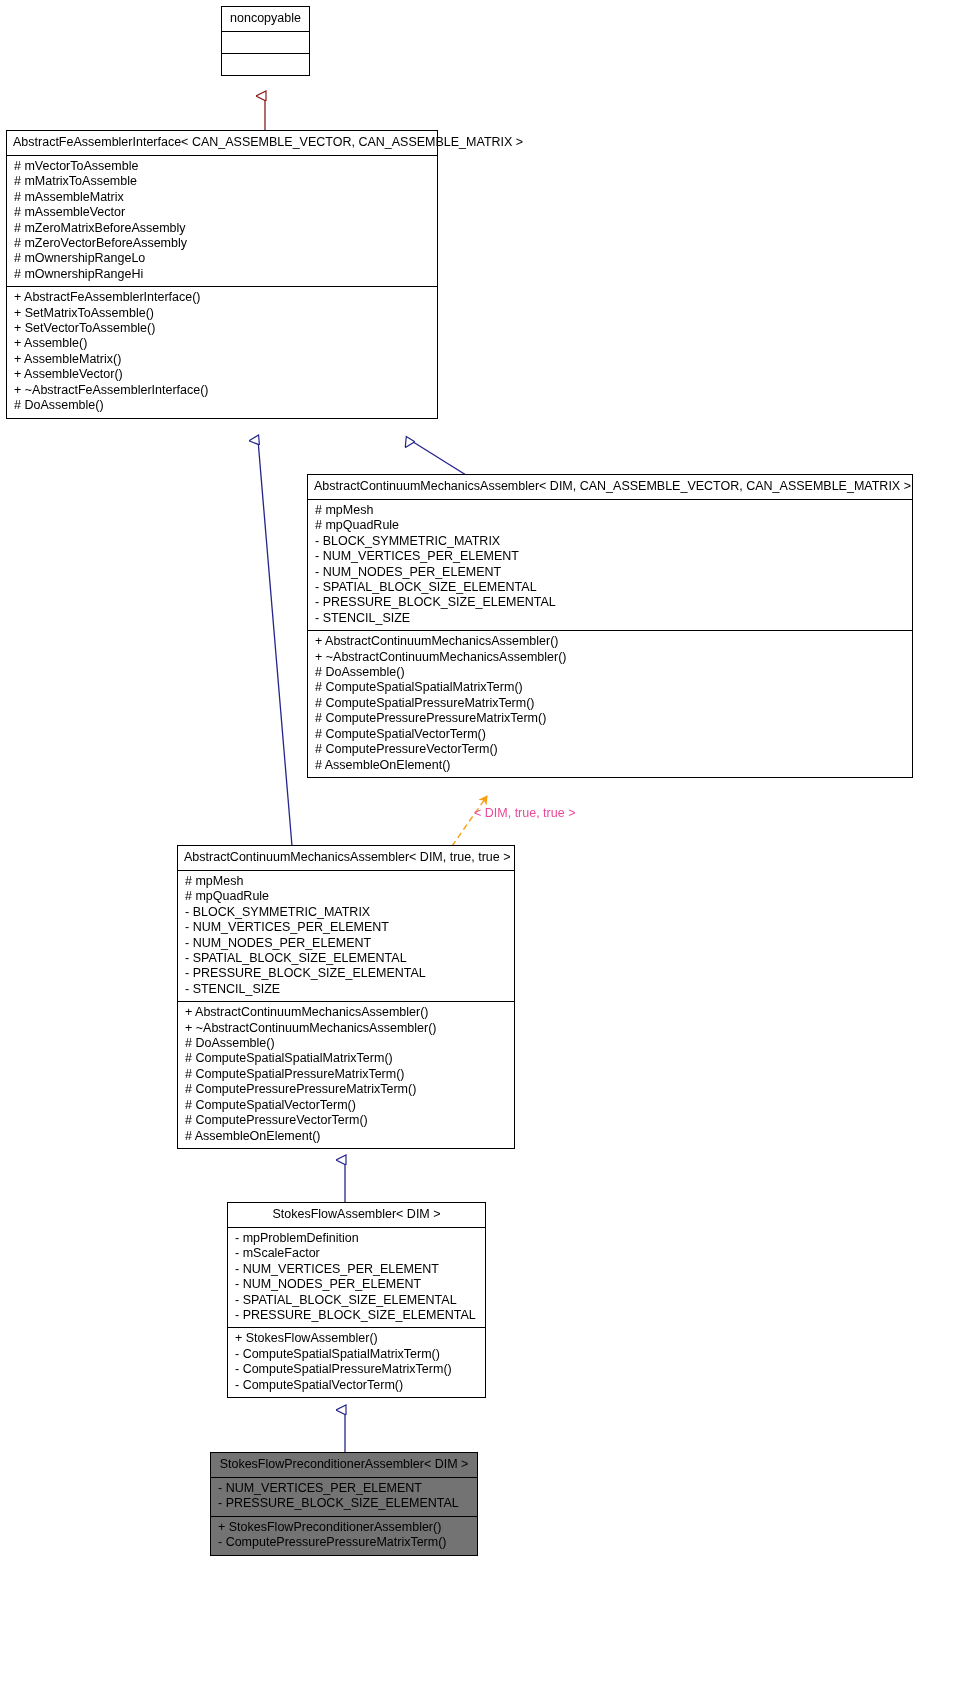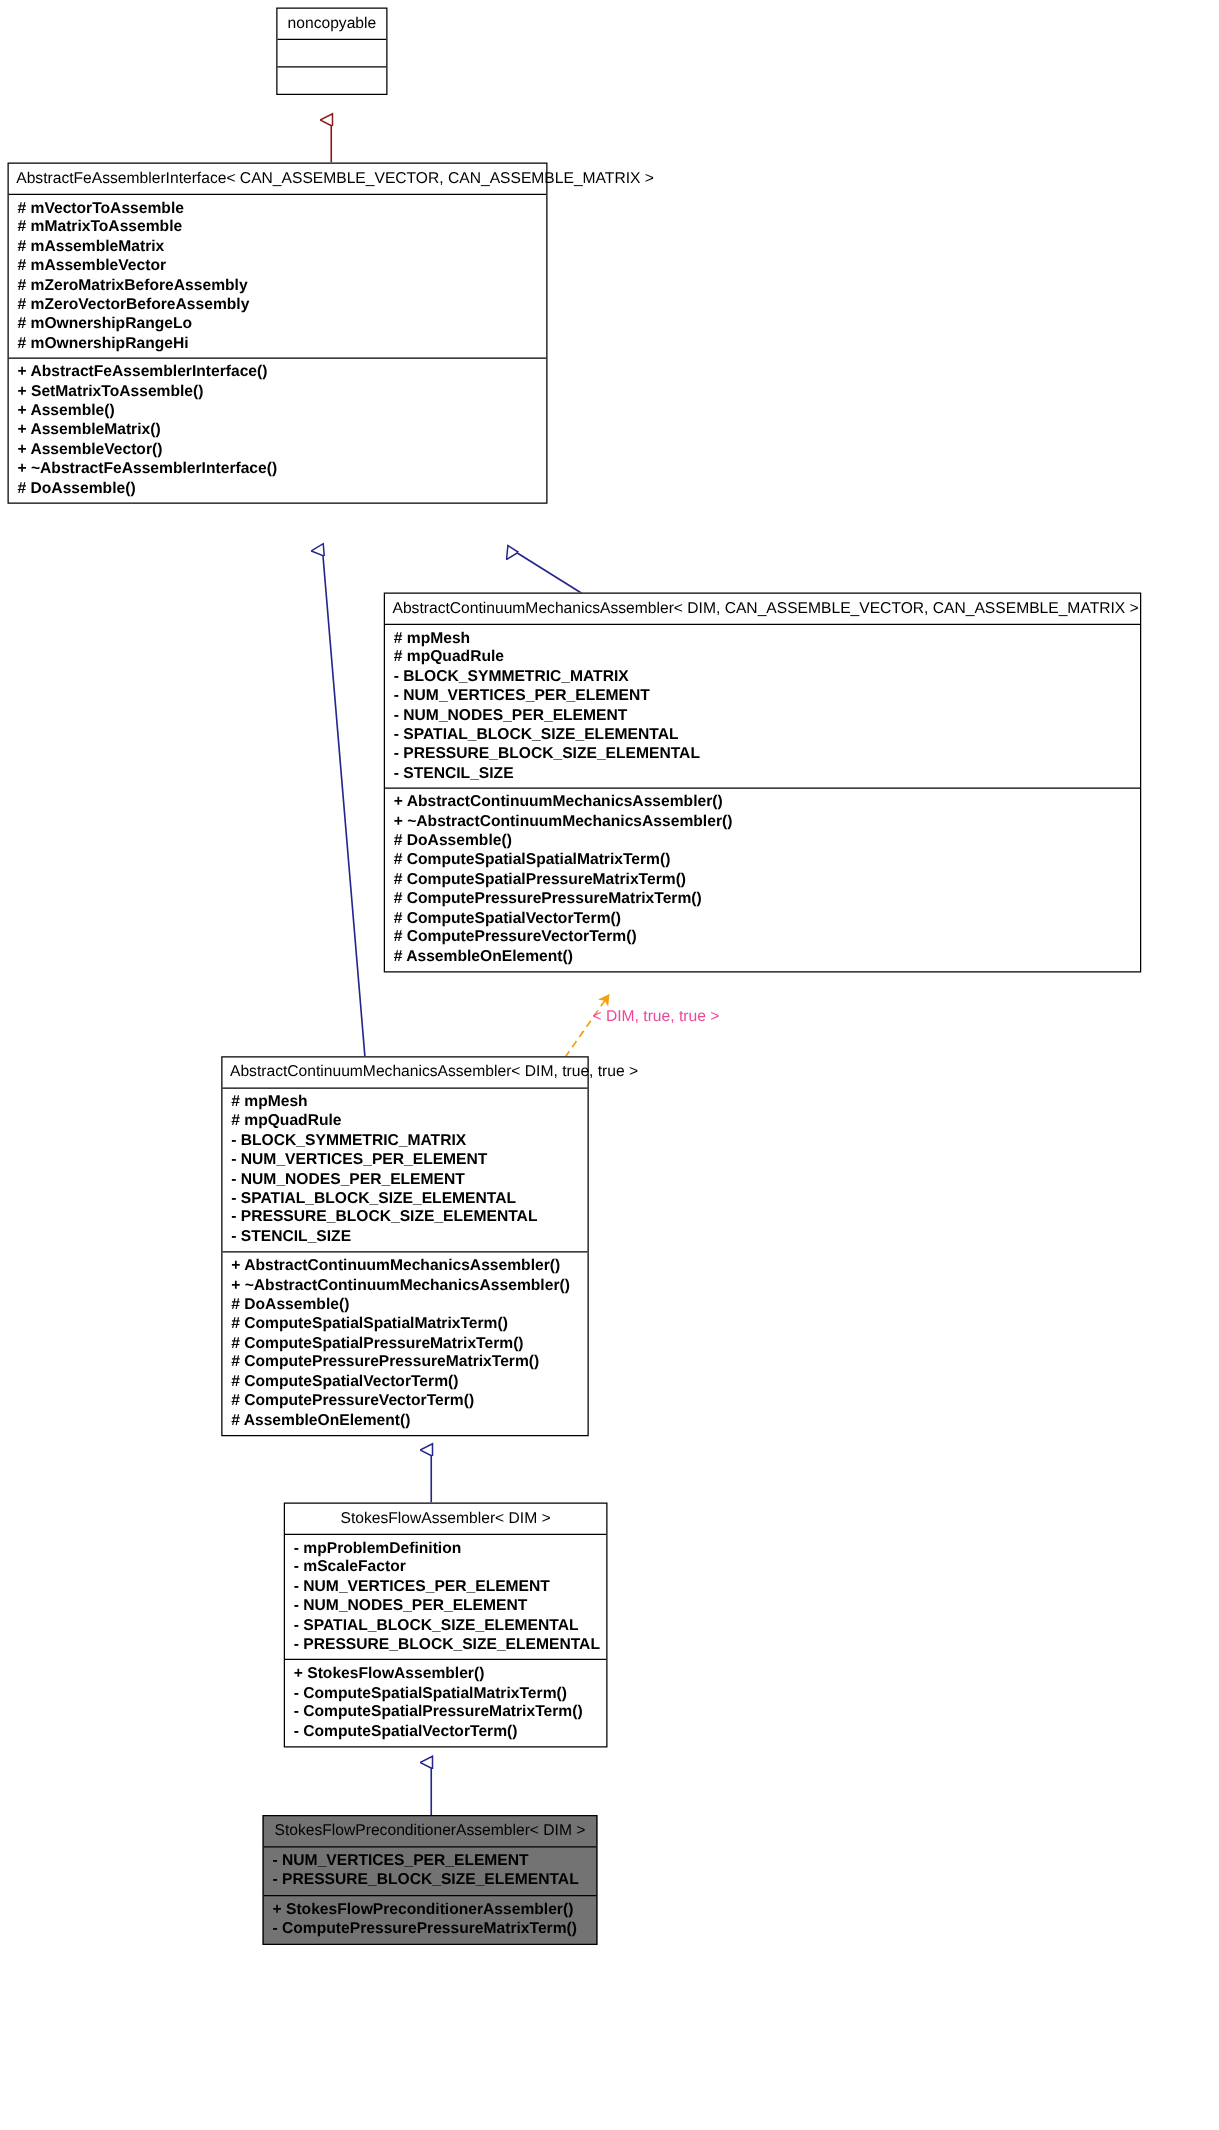--- a/index.html
+++ b/index.html
@@ -42,21 +42,20 @@
     text-align: center;
     padding: 4px 6px 5px 6px;
     white-space: nowrap;
     border-bottom: 1px solid #000000;
     font-size: 12.5px;
     line-height: 15px;
   }
   .node .compartment {
     padding: 3px 5px 4px 7px;
     border-bottom: 1px solid #000000;
-    font-weight: bold;
   }
   .node .compartment:last-child {
     border-bottom: none;
   }
   .node .compartment.empty {
     height: 21px;
     padding: 0;
   }
   .node .row {
     white-space: nowrap;
@@ -116,20 +115,21 @@
       <div class="row"># mAssembleMatrix</div>
       <div class="row"># mAssembleVector</div>
       <div class="row"># mZeroMatrixBeforeAssembly</div>
       <div class="row"># mZeroVectorBeforeAssembly</div>
       <div class="row"># mOwnershipRangeLo</div>
       <div class="row"># mOwnershipRangeHi</div>
     </div>
     <div class="compartment">
       <div class="row">+ AbstractFeAssemblerInterface()</div>
       <div class="row">+ SetMatrixToAssemble()</div>
+      <div class="row">+ SetVectorToAssemble()</div>
       <div class="row">+ Assemble()</div>
       <div class="row">+ AssembleMatrix()</div>
       <div class="row">+ AssembleVector()</div>
       <div class="row">+ ~AbstractFeAssemblerInterface()</div>
       <div class="row"># DoAssemble()</div>
     </div>
   </div>
 
   <div class="node" id="n-acma-template" style="left:285px; top:474px; width:606px;margin-left:22px;">
     <div class="title">AbstractContinuumMechanicsAssembler&lt; DIM, CAN_ASSEMBLE_VECTOR, CAN_ASSEMBLE_MATRIX &gt;</div>
@@ -151,21 +151,21 @@
       <div class="row"># ComputeSpatialPressureMatrixTerm()</div>
       <div class="row"># ComputePressurePressureMatrixTerm()</div>
       <div class="row"># ComputeSpatialVectorTerm()</div>
       <div class="row"># ComputePressureVectorTerm()</div>
       <div class="row"># AssembleOnElement()</div>
     </div>
   </div>
 
   <div class="edge-label" style="left:474px; top:806px;">&lt; DIM, true, true &gt;</div>
 
-  <div class="node" id="n-acma-spec" style="left:177px; top:845px; width:294px;">
+  <div class="node" id="n-acma-spec" style="left:177px; top:845px; width:338px;">
     <div class="title">AbstractContinuumMechanicsAssembler&lt; DIM, true, true &gt;</div>
     <div class="compartment">
       <div class="row"># mpMesh</div>
       <div class="row"># mpQuadRule</div>
       <div class="row">- BLOCK_SYMMETRIC_MATRIX</div>
       <div class="row">- NUM_VERTICES_PER_ELEMENT</div>
       <div class="row">- NUM_NODES_PER_ELEMENT</div>
       <div class="row">- SPATIAL_BLOCK_SIZE_ELEMENTAL</div>
       <div class="row">- PRESSURE_BLOCK_SIZE_ELEMENTAL</div>
       <div class="row">- STENCIL_SIZE</div>

